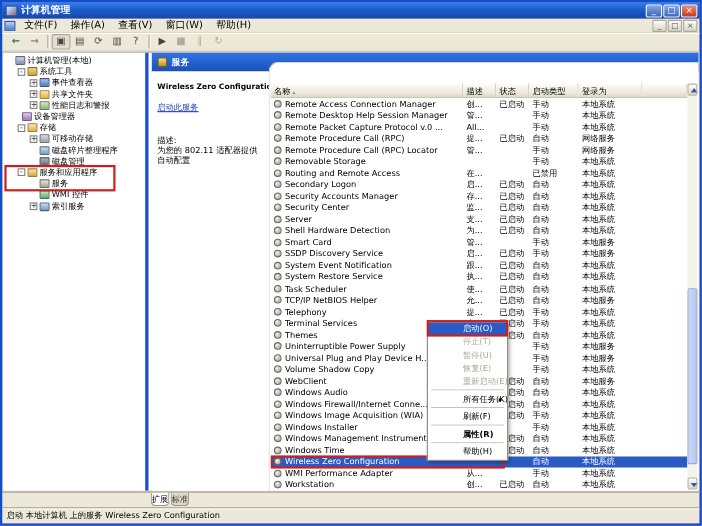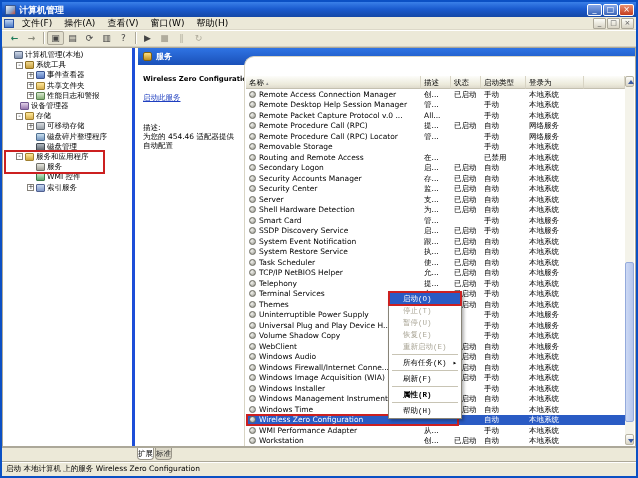--- a/index.html
+++ b/index.html
@@ -102,21 +102,21 @@
   .sbtn.up{top:0;}
   .sbtn.down{bottom:0;}
   .sbtn .arr{position:absolute;left:1.5px;width:0;height:0;border-left:3px solid transparent;border-right:3px solid transparent;}
   .sbtn.up .arr{top:3px;border-bottom:4px solid #3c5aa0;}
   .sbtn.down .arr{top:3.5px;border-top:4px solid #3c5aa0;}
   .sthumb{position:absolute;left:0;width:9px;top:186px;height:160px;border-radius:2px;
     background:linear-gradient(90deg,#cdd9f4,#b4c6ee);border:1px solid #94aadc;}
   
   .ctx{position:absolute;left:386px;top:289px;width:74px;background:#fff;border:1px solid #888478;
     box-shadow:2px 2px 3px rgba(0,0,0,.3);padding:1px;z-index:60;}
-  .ctx-item{position:relative;height:12px;line-height:12px;font-size:7.5px;padding-left:13px;white-space:nowrap;font-family:Liberation Mono, monospace;}
+  .ctx-item{position:relative;height:12px;line-height:12px;font-size:7.5px;padding-left:31px;white-space:nowrap;}
   .ctx-item.dis{color:#aca899;}
   .ctx-item.hl{background:#2a5bc4;color:#fff;}
   .ctx-item.bold{font-weight:bold;}
   .ctx-sep{height:4px;position:relative;}
   .ctx-sep:after{content:"";position:absolute;left:2px;right:2px;top:1px;border-top:1px solid #c8c4b4;border-bottom:1px solid #fff;}
   .sub-arrow{position:absolute;right:3px;top:0;font-size:7px;}
   .ctx-redbox{position:absolute;left:-2px;right:-2px;top:-2px;bottom:-1px;border:2px solid #cc2020;}
   
   .tabstrip{position:absolute;left:0;right:0;bottom:15px;height:14px;background:#ece9d8;
     border-top:1px solid #aca899;display:flex;align-items:flex-start;padding-left:135px;}
@@ -252,21 +252,21 @@
     <div class="rightpane">
       <div class="pane-header">
         <span class="hicon"></span>
         <span class="pane-header-label">服务</span>
       </div>
 
       <div class="info">
         <div class="svc-name">Wireless Zero Configuration</div>
         <a class="svc-link">启动此服务</a>
         <div class="svc-desc-label">描述:</div>
-        <div class="svc-desc">为您的 454.46 适配器提供自动配置</div>
+        <div class="svc-desc">为您的 802.11 适配器提供自动配置</div>
       </div>
 
       <div class="listcard">
         <div class="lheader" id="list-header">
             <span class="hcell" style="width: 175px;">名称<span class="sortmark">▴</span></span>
             <span class="hcell" style="width: 30px;">描述</span>
             <span class="hcell" style="width: 30px;">状态</span>
             <span class="hcell" style="width: 45px;">启动类型</span>
             <span class="hcell" style="width: 58px;">登录为</span>
             <span class="hcell hfill"></span>

